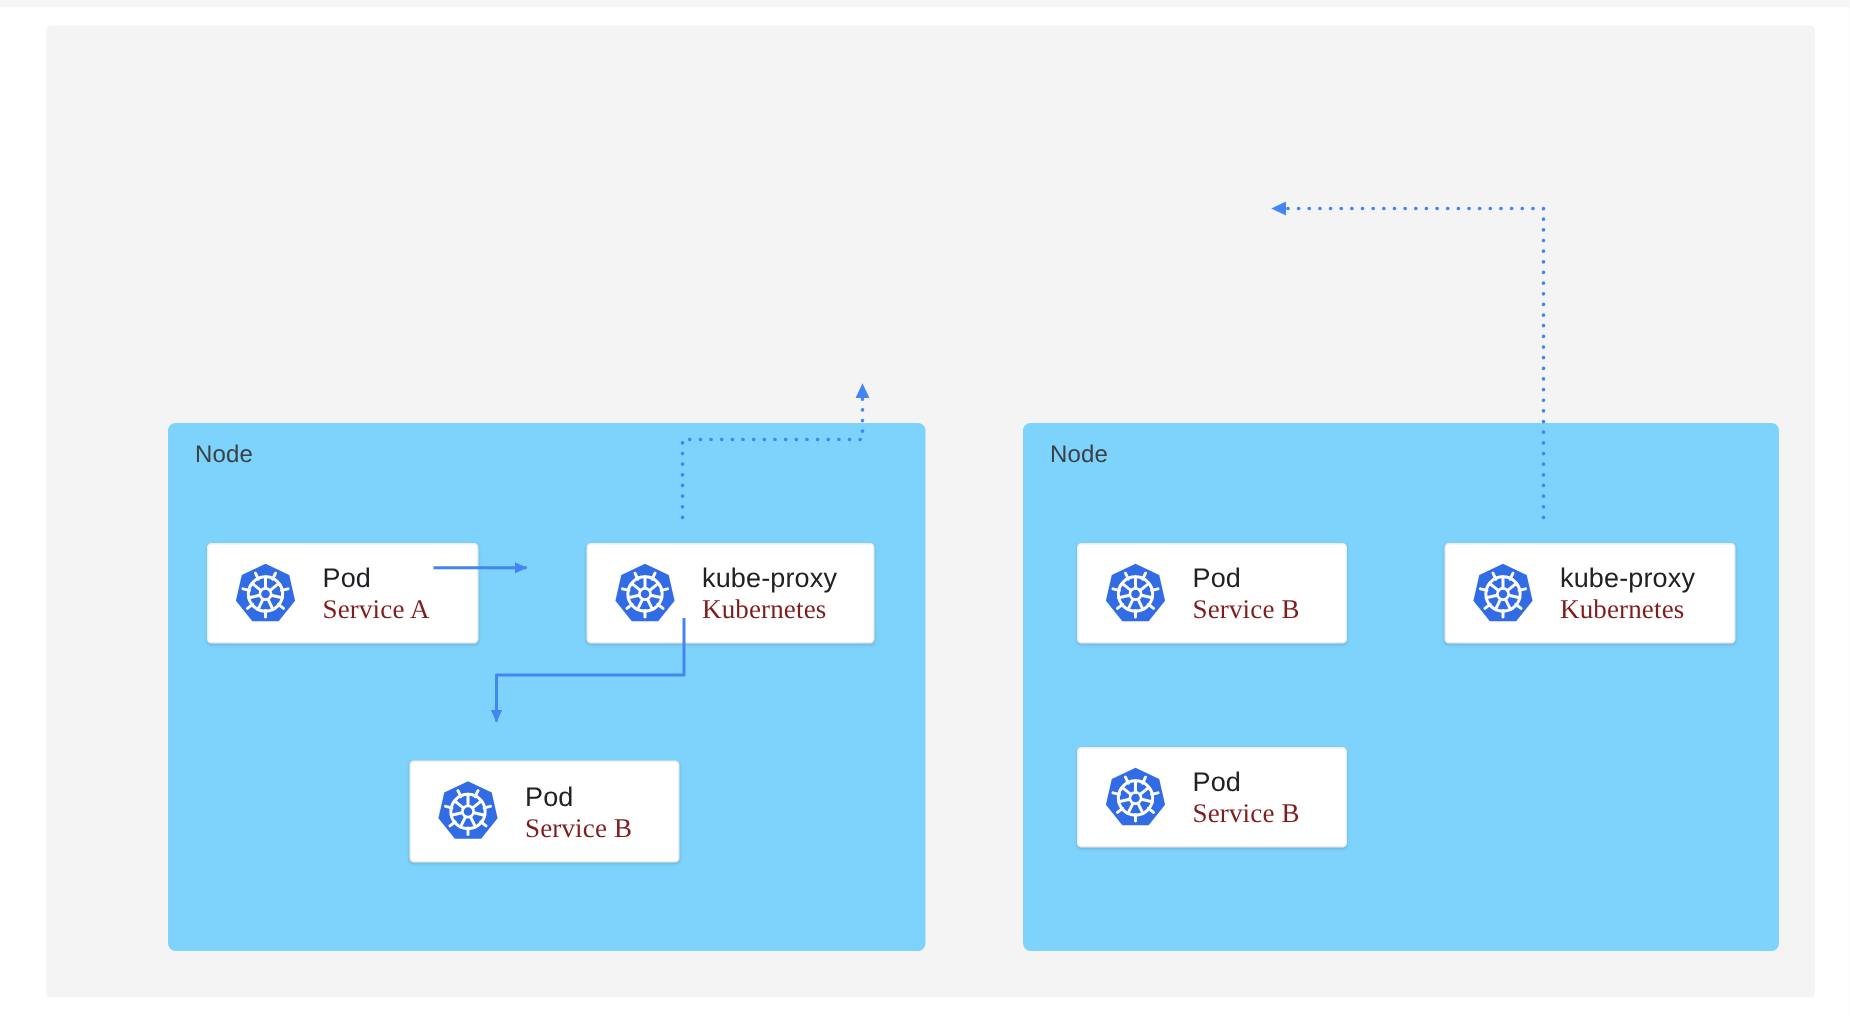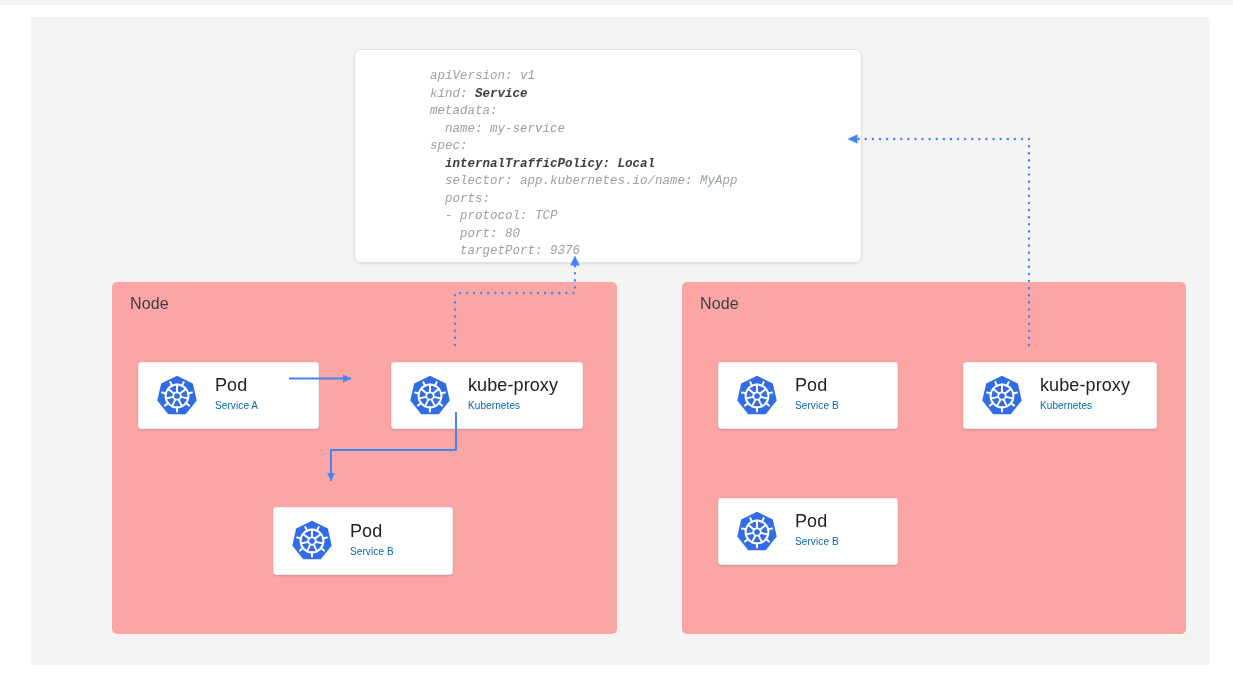--- a/index.html
+++ b/index.html
@@ -61,21 +61,21 @@
   }
   #yaml-code b {
     color: #3c4043;
     font-weight: bold;
     font-style: italic;
   }
 
   
   .node-box {
     position: absolute;
-    background: #fca5a5;
+    background: #7dd3fc;
     border-radius: 5px;
   }
   #node-left  { left: 81px;  top: 265px; width: 505px; height: 352px; }
   #node-right { left: 651px; top: 265px; width: 504px; height: 352px; }
   .node-label {
     position: absolute;
     left: 18px;
     top: 13px;
     font-size: 16px;
     color: #3c4043;
@@ -105,24 +105,25 @@
     flex-direction: column;
     justify-content: center;
   }
   .card-title {
     font-size: 18px;
     color: #202124;
     line-height: 21px;
     letter-spacing: 0.1px;
   }
   .card-sub {
-    font-size: 10px;
-    color: #0369a1;
+    font-size: 18px;
+    color: #7f1d1d;
     line-height: 20px;
     letter-spacing: 0.1px;
+    font-family: Liberation Serif, serif;
   }
 
   #card-pod-a        { left: 107px; top: 345px; width: 181px; height: 67px; }
   #card-kube-proxy-l { left: 360px; top: 345px; width: 192px; height: 67px; }
   #card-pod-b-left   { left: 242px; top: 490px; width: 180px; height: 68px; }
   #card-pod-b1-right { left: 687px; top: 345px; width: 180px; height: 67px; }
   #card-pod-b2-right { left: 687px; top: 481px; width: 180px; height: 67px; }
   #card-kube-proxy-r { left: 932px; top: 345px; width: 194px; height: 67px; }
 
   
@@ -133,33 +134,20 @@
     pointer-events: none;
   }
 </style>
 </head>
 <body>
 
 <div id="top-strip"></div>
 
 <div id="canvas">
 
-  <div id="yaml-card">
-    <pre id="yaml-code">apiVersion: v1
-kind: <b>Service</b>
-metadata:
-  name: my-service
-spec:
-  <b>internalTrafficPolicy: Local</b>
-  selector: app.kubernetes.io/name: MyApp
-  ports:
-  - protocol: TCP
-    port: 80
-    targetPort: 9376</pre>
-  </div>
 
   <div class="node-box" id="node-left">
     <div class="node-label">Node</div>
   </div>
 
   <div class="node-box" id="node-right">
     <div class="node-label">Node</div>
   </div>
 
   <div class="card" id="card-pod-a">

